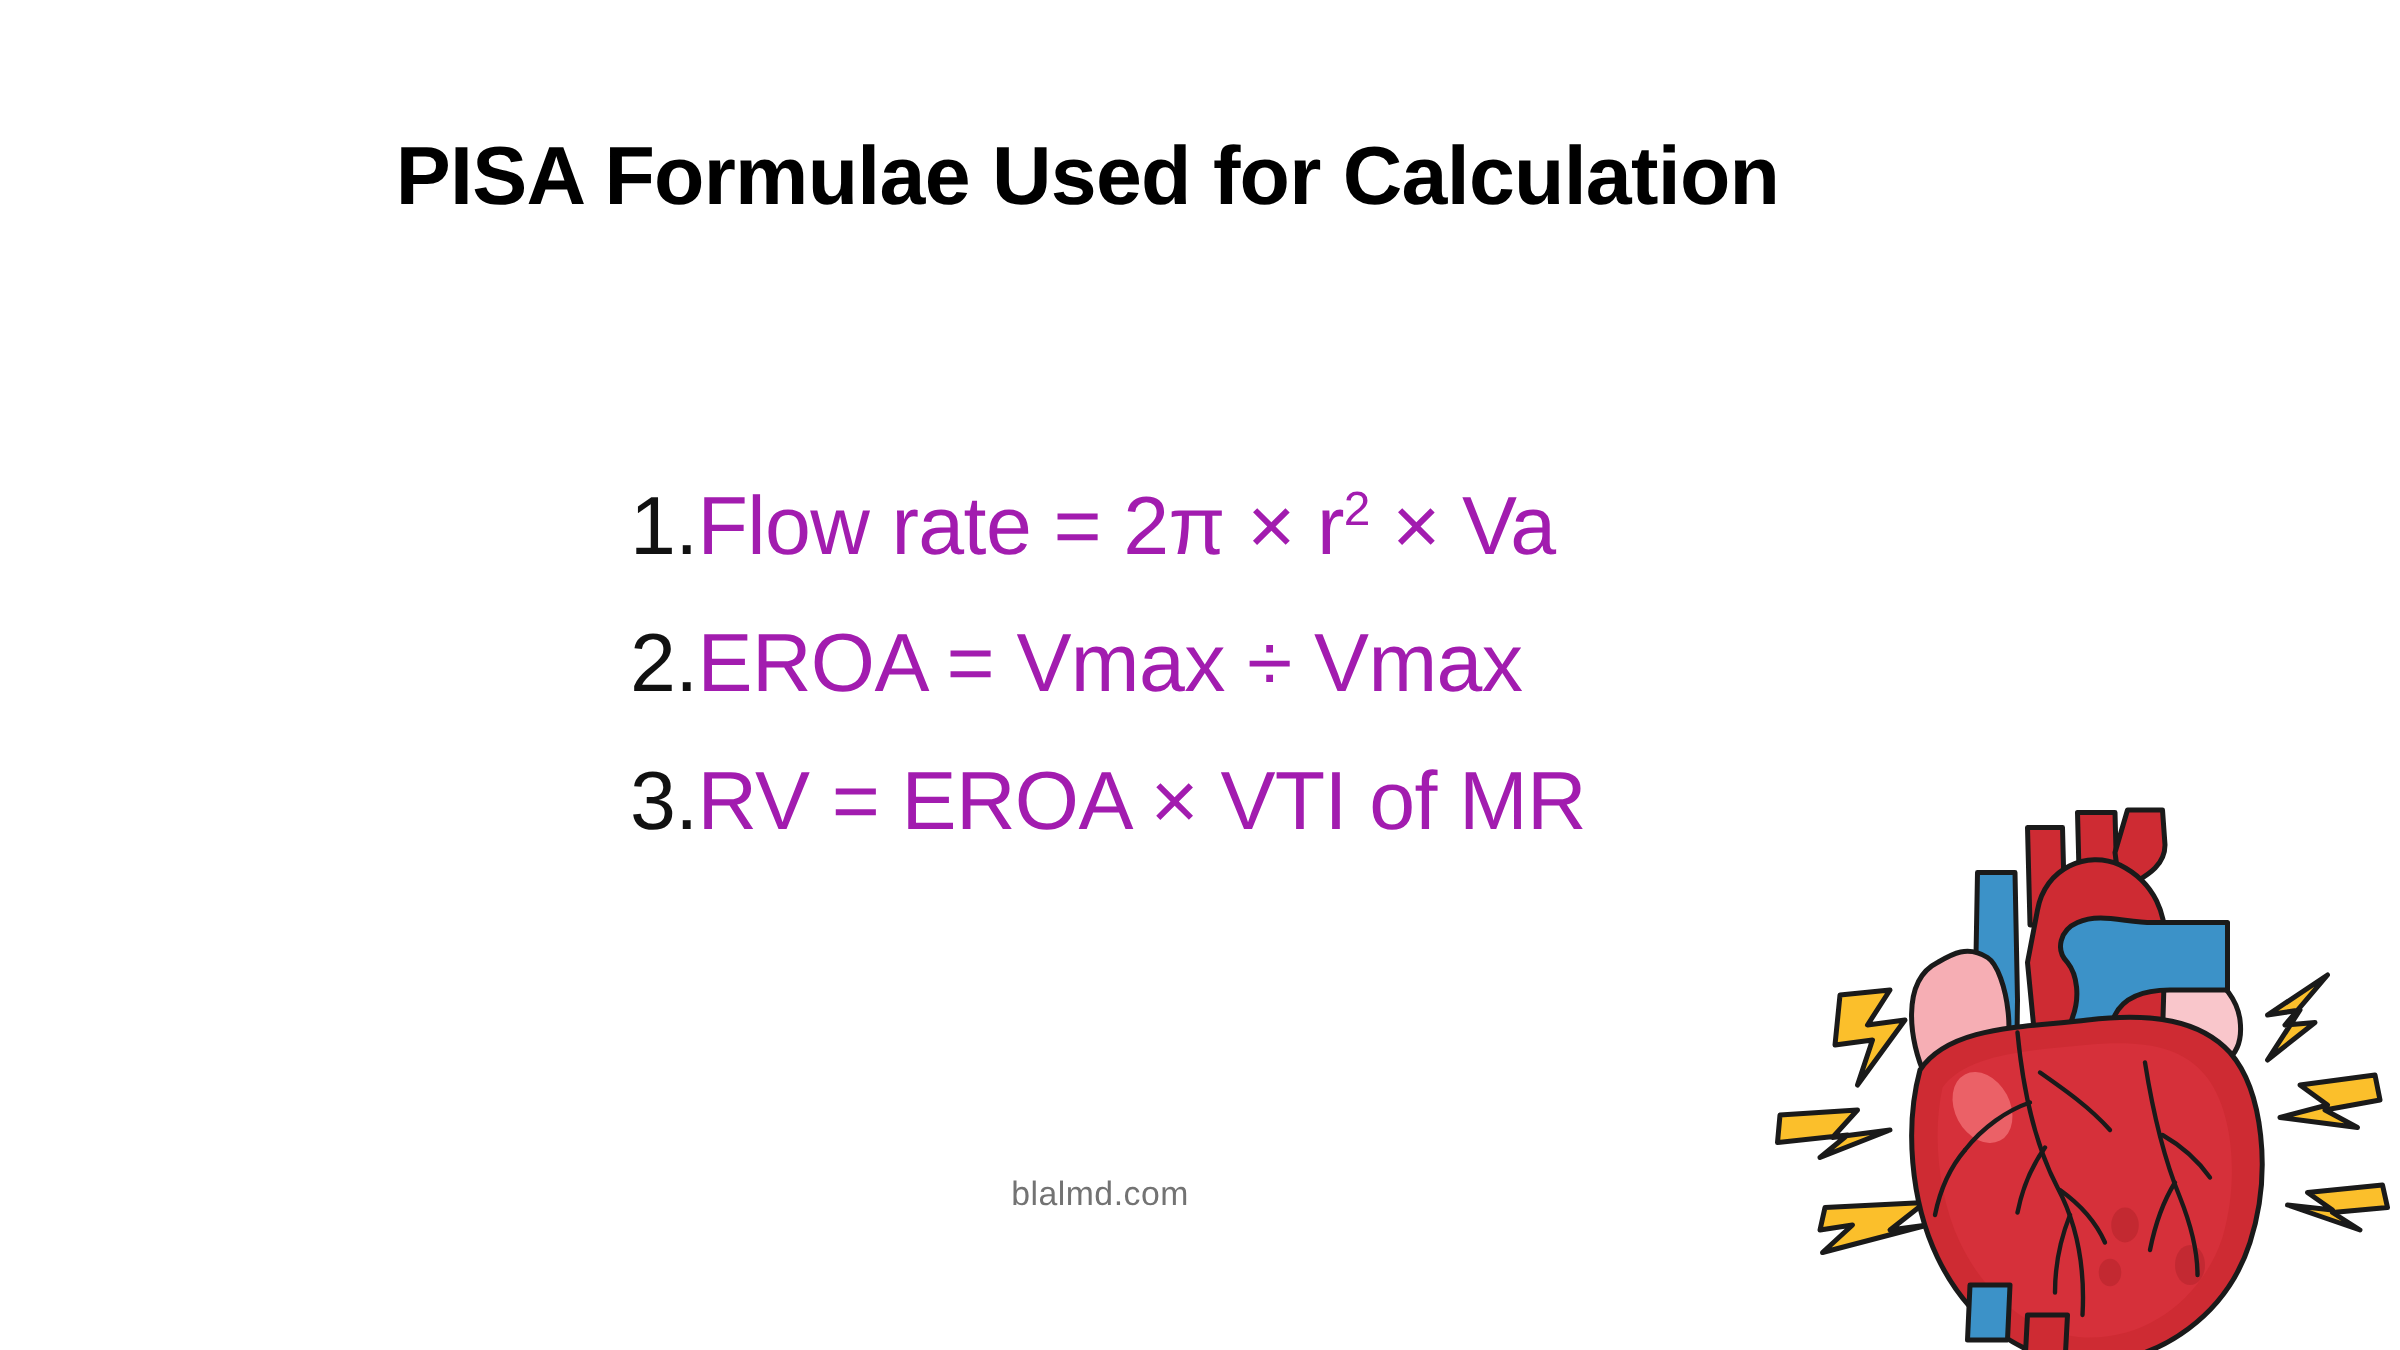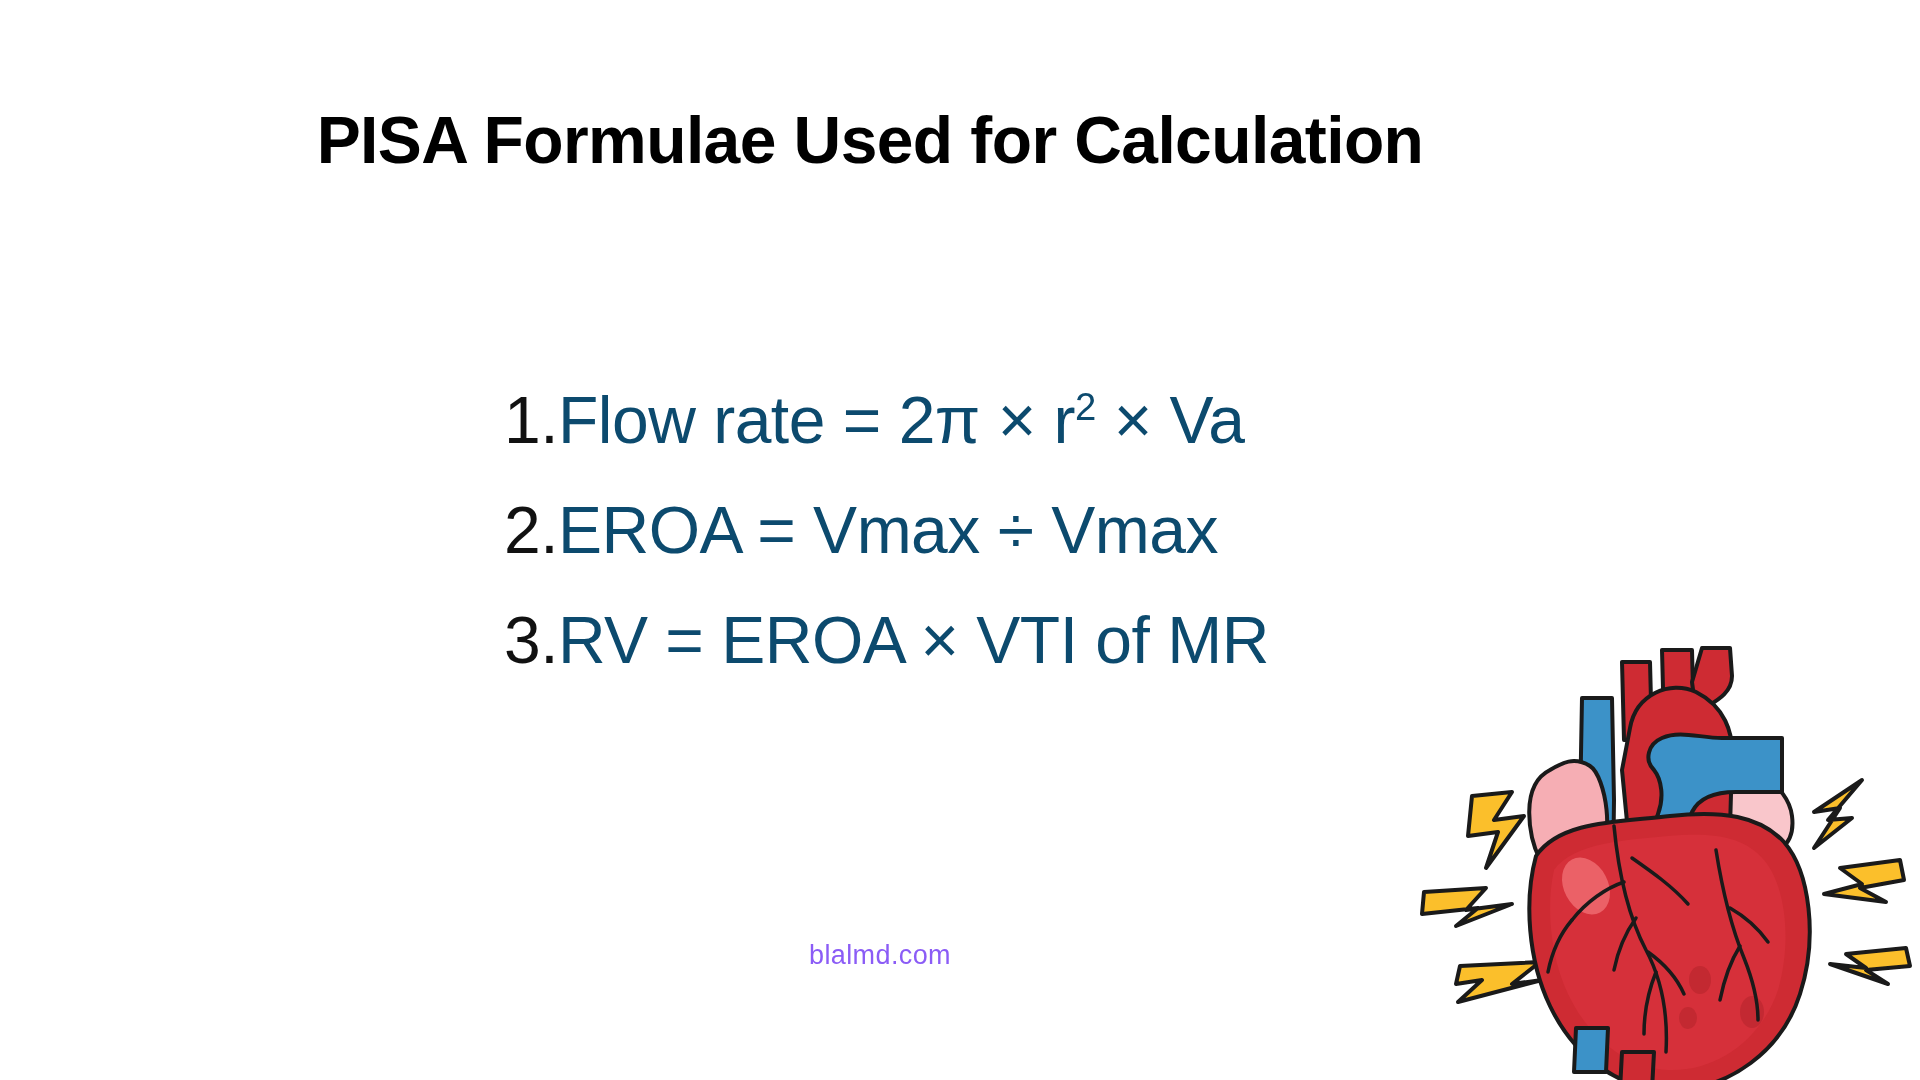--- a/index.html
+++ b/index.html
@@ -73,21 +73,21 @@
     font-family: "Liberation Sans", sans-serif;
     font-weight: normal;
     letter-spacing: -0.5px;
   }
 
   .formula-text {
     flex: 1 1 auto;
     text-align: left;
     font-size: 66px;
     line-height: 1.30;
-    color: #0c4a6e;
+    color: #a21caf;
     font-family: "Liberation Sans", sans-serif;
     font-weight: normal;
     letter-spacing: -0.5px;
     white-space: nowrap;
   }
 
   .formula-text sup {
     font-size: 0.58em;
     vertical-align: super;
     line-height: 0;
@@ -95,21 +95,21 @@
 
   
   #watermark {
     position: absolute;
     left: 0;
     top: 940px;
     width: 1920px;
     text-align: center;
     font-family: "Liberation Sans", sans-serif;
     font-size: 27px;
-    color: #8b5cf6;
+    color: #737373;
     letter-spacing: 0.4px;
   }
   #watermark .wm-shift {
     position: relative;
     left: -80px;
   }
 
   
   #heart-illustration {
     position: absolute;

